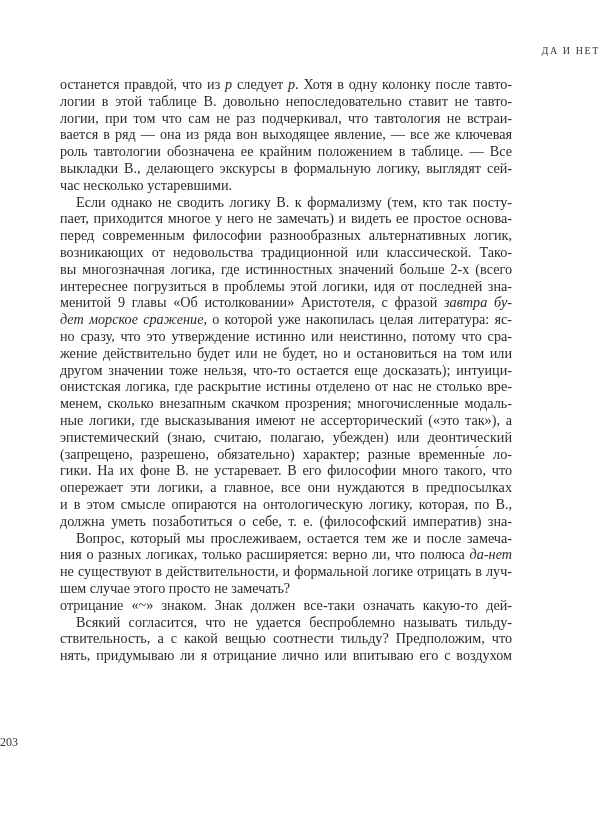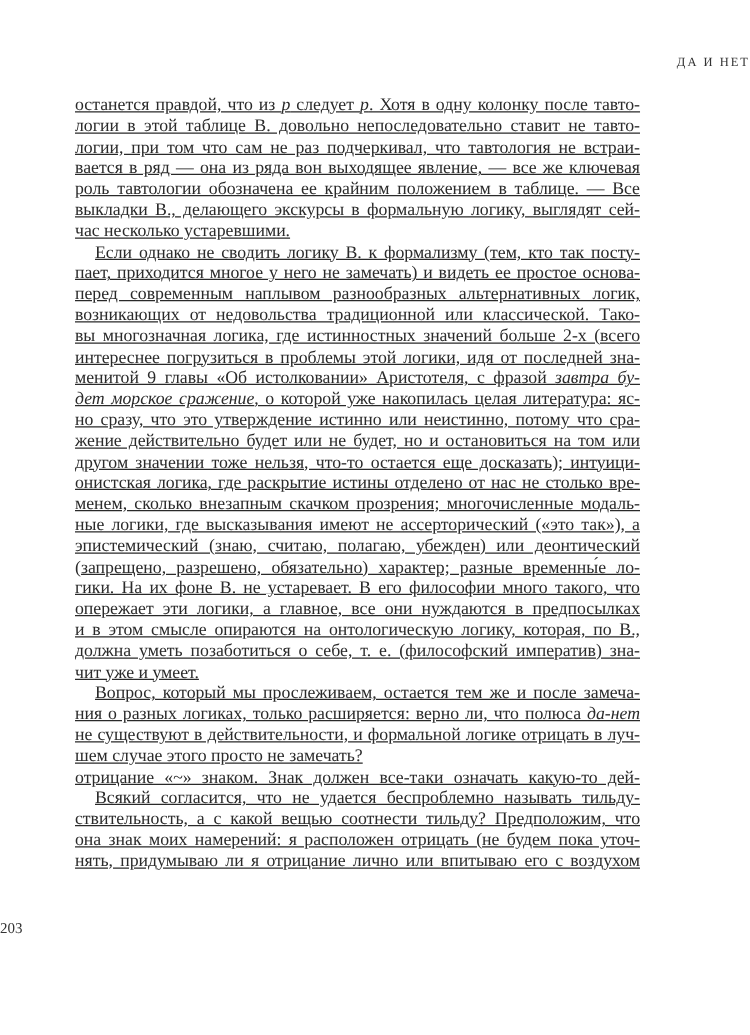--- a/index.html
+++ b/index.html
@@ -33,21 +33,20 @@
     font-size: 14.2px;
     line-height: 16.8px;
   }
   .line {
     display: block;
     white-space: nowrap;
     text-align: justify;
     text-align-last: justify;
     height: 16.8px;
     overflow: visible;
-    text-decoration: underline;
   }
   .line.last {
     text-align-last: left;
   }
   .line.indent {
     padding-left: 16px;
   }
   .it {
     font-style: italic;
   }
@@ -71,48 +70,46 @@
       <span class="line"><span>логии в этой таблице В. довольно непоследовательно ставит не тавто-</span></span>
       <span class="line"><span>логии, при том что сам не раз подчеркивал, что тавтология не встраи-</span></span>
       <span class="line"><span>вается в ряд — она из ряда вон выходящее явление, — все же ключевая</span></span>
       <span class="line"><span>роль тавтологии обозначена ее крайним положением в таблице. — Все</span></span>
       <span class="line"><span>выкладки В., делающего экскурсы в формальную логику, выглядят сей-</span></span>
       <span class="line last"><span>час несколько устаревшими.</span></span>
     </div>
     <div>
       <span class="line indent"><span>Если однако не сводить логику В. к формализму (тем, кто так посту-</span></span>
       <span class="line"><span>пает, приходится многое у него не замечать) и видеть ее простое основа-</span></span>
-      <span class="line"><span>перед современным наплывом разнообразных альтернативных логик,</span></span>
+      <span class="line"><span>перед современным философии разнообразных альтернативных логик,</span></span>
       <span class="line"><span>возникающих от недовольства традиционной или классической. Тако-</span></span>
       <span class="line"><span>вы многозначная логика, где истинностных значений больше 2-х (всего</span></span>
       <span class="line"><span>интереснее погрузиться в проблемы этой логики, идя от последней зна-</span></span>
       <span class="line"><span>менитой 9 главы «Об истолковании» Аристотеля, с фразой </span><span class="it">завтра бу-</span></span>
       <span class="line"><span class="it">дет морское сражение</span><span>, о которой уже накопилась целая литература: яс-</span></span>
       <span class="line"><span>но сразу, что это утверждение истинно или неистинно, потому что сра-</span></span>
       <span class="line"><span>жение действительно будет или не будет, но и остановиться на том или</span></span>
       <span class="line"><span>другом значении тоже нельзя, что-то остается еще досказать); интуици-</span></span>
       <span class="line"><span>онистская логика, где раскрытие истины отделено от нас не столько вре-</span></span>
       <span class="line"><span>менем, сколько внезапным скачком прозрения; многочисленные модаль-</span></span>
       <span class="line"><span>ные логики, где высказывания имеют не ассерторический («это так»), а</span></span>
       <span class="line"><span>эпистемический (знаю, считаю, полагаю, убежден) или деонтический</span></span>
       <span class="line"><span>(запрещено, разрешено, обязательно) характер; разные временны́е ло-</span></span>
       <span class="line"><span>гики. На их фоне В. не устаревает. В его философии много такого, что</span></span>
       <span class="line"><span>опережает эти логики, а главное, все они нуждаются в предпосылках</span></span>
       <span class="line"><span>и в этом смысле опираются на онтологическую логику, которая, по В.,</span></span>
       <span class="line"><span>должна уметь позаботиться о себе, т. е. (философский императив) зна-</span></span>
-      <span class="line last"><span>чит уже и умеет.</span></span>
     </div>
     <div>
       <span class="line indent"><span>Вопрос, который мы прослеживаем, остается тем же и после замеча-</span></span>
       <span class="line"><span>ния о разных логиках, только расширяется: верно ли, что полюса </span><span class="it">да-нет</span></span>
       <span class="line"><span>не существуют в действительности, и формальной логике отрицать в луч-</span></span>
       <span class="line last"><span>шем случае этого просто не замечать?</span></span>
     </div>
     <div>
       <span class="line"><span>отрицание «~» знаком. Знак должен все-таки означать какую-то дей-</span></span>
       <span class="line indent"><span>Всякий согласится, что не удается беспроблемно называть тильду-</span></span>
       <span class="line"><span>ствительность, а с какой вещью соотнести тильду? Предположим, что</span></span>
-      <span class="line"><span>она знак моих намерений: я расположен отрицать (не будем пока уточ-</span></span>
       <span class="line"><span>нять, придумываю ли я отрицание лично или впитываю его с воздухом</span></span>
     </div>
   </div>
 
 <div class="page-number">203</div>
 
 </body></html>

